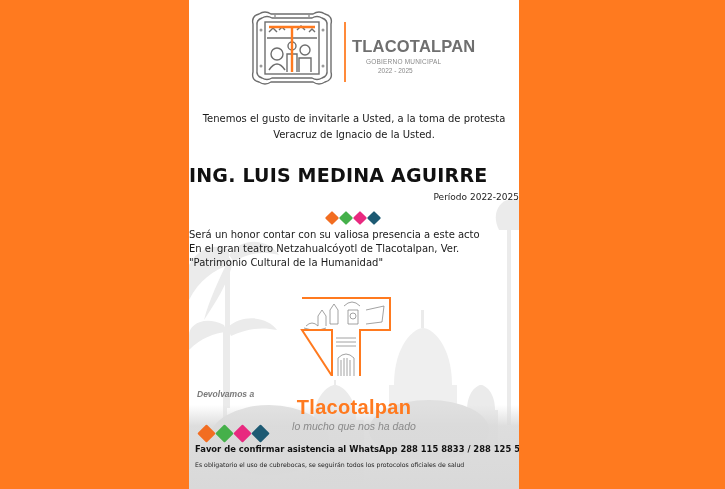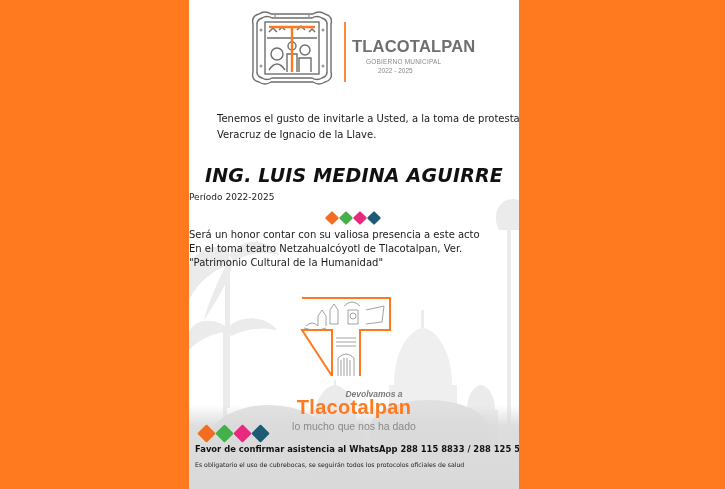--- a/index.html
+++ b/index.html
@@ -44,63 +44,62 @@
       font-family: "Liberation Sans", sans-serif;
       font-size: 6.5px; color: #8a8a8a; letter-spacing: 0.2px;
     }
     .logo-years {
       position: absolute; left: 131px; top: 59px;
       font-family: "Liberation Sans", sans-serif;
       font-size: 6.5px; color: #8a8a8a;
     }
     .intro {
       position: absolute; left: 0; top: 111px; width: 330px;
-      font-size: 10px; line-height: 15.5px; color: #1a1a1a; margin-left: 28px;
+      text-align: center; font-size: 10px; line-height: 15.5px; color: #1a1a1a;
     }
     .honoree {
       position: absolute; left: 0; top: 164px; width: 330px;
-      text-align: center; font-weight: bold; font-size: 19px; color: #111;
+      font-weight: bold; font-size: 19px; color: #111;
       letter-spacing: 0.2px;
-      font-style: italic;
     }
     .period {
       position: absolute; left: 0; top: 192px; width: 330px;
-      text-align: left; font-size: 9px; color: #222;
+      text-align: right; font-size: 9px; color: #222;
     }
     .diamonds {
       position: absolute; display: flex;
     }
     .diamonds .d {
       width: 12px; height: 12px; transform: rotate(45deg); margin-right: 3px;
       border-radius: 1px;
     }
     .dm-top { left: 138px; top: 213px; }
     .dm-top .d { width: 10px; height: 10px; margin-right: 4px; }
     .dm-bottom { left: 11px; top: 427px; }
     .dm-bottom .d { width: 13px; height: 13px; margin-right: 5px; }
     .details {
       position: absolute; left: 0; top: 228px; width: 378px;
       text-align: left; font-size: 10px; line-height: 14px; color: #1a1a1a;
     }
     .t-logo { position: absolute; left: 107px; top: 296px; width: 100px; height: 80px; }
     .slogan-1 {
-      position: absolute; left: 0; top: 389px; width: 362px; text-align: center;
+      position: absolute; left: 0; top: 389px; width: 362px; text-align: left;
       font-family: "Liberation Sans", sans-serif;
       font-style: italic; font-weight: bold; font-size: 8.5px; color: #7a7a7a;
       padding-left: 8px;
     }
     .slogan-2 {
       position: absolute; left: 0; top: 396px; width: 330px; text-align: center;
       font-family: "Liberation Sans", sans-serif;
       font-weight: bold; font-size: 20px; color: #ff7a1f; letter-spacing: 0.3px;
     }
     .slogan-3 {
       position: absolute; left: 0; top: 420px; width: 330px; text-align: center;
       font-family: "Liberation Sans", sans-serif;
-      font-size: 10.5px; color: #8a8a8a;
+      font-size: 10.5px; color: #8a8a8a; font-style: italic;
     }
     .rsvp {
       position: absolute; left: 6px; top: 444px; width: 320px;
       font-weight: bold; font-size: 8.4px; color: #111; white-space: nowrap;
     }
     .notice {
       position: absolute; left: 6px; top: 461px; width: 320px;
       font-size: 6.2px; color: #222; white-space: nowrap;
     }
   </style>
@@ -171,36 +170,36 @@
       </g>
     </svg>
     <div class="logo-divider"></div>
     <div class="logo-title">TLACOTALPAN</div>
     <div class="logo-sub">GOBIERNO MUNICIPAL</div>
     <div class="logo-years">2022 - 2025</div>
   </div>
 
   <div class="intro">
     <div>Tenemos el gusto de invitarle a Usted, a la toma de protesta</div>
-    <div>Veracruz de Ignacio de la Llave.</div>
+    <div>Veracruz de Ignacio de la Usted.</div>
   </div>
 
   <div class="honoree">ING. LUIS MEDINA AGUIRRE</div>
   <div class="period">Período 2022-2025</div>
 
   <div class="diamonds dm-top">
     <div class="d" style="background:#f26d21"></div>
     <div class="d" style="background:#45b04a"></div>
     <div class="d" style="background:#e8297f"></div>
     <div class="d" style="background:#1d5a73"></div>
   </div>
 
   <div class="details">
     <div>Será un honor contar con su valiosa presencia a este acto</div>
-    <div>En el toma teatro Netzahualcóyotl de Tlacotalpan, Ver.</div>
+    <div>En el gran teatro Netzahualcóyotl de Tlacotalpan, Ver.</div>
     <div>"Patrimonio Cultural de la Humanidad"</div>
   </div>
 
   <svg class="t-logo" viewBox="0 0 100 80">
     <g fill="none" stroke="#8a8a8a" stroke-width="0.8">
       <path d="M10 30 Q16 24 22 30 L22 20 L26 14 L30 20 L30 30"></path>
       <path d="M34 14 L38 8 L42 14 L42 28 L34 28 Z"></path>
       <path d="M48 10 Q56 2 64 10"></path>
       <path d="M52 14 L52 28 L62 28 L62 14 Z"></path>
       <circle cx="57" cy="20" r="3"></circle>

